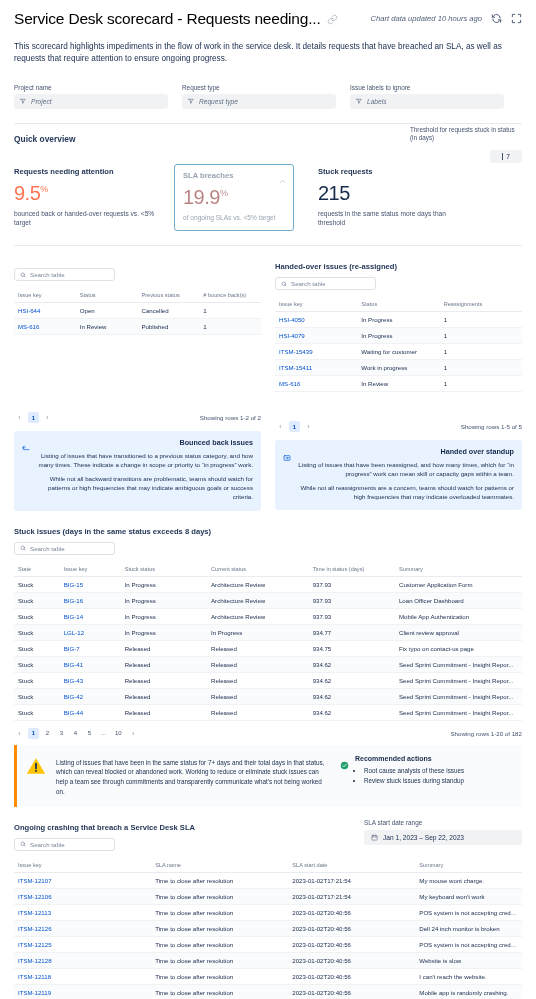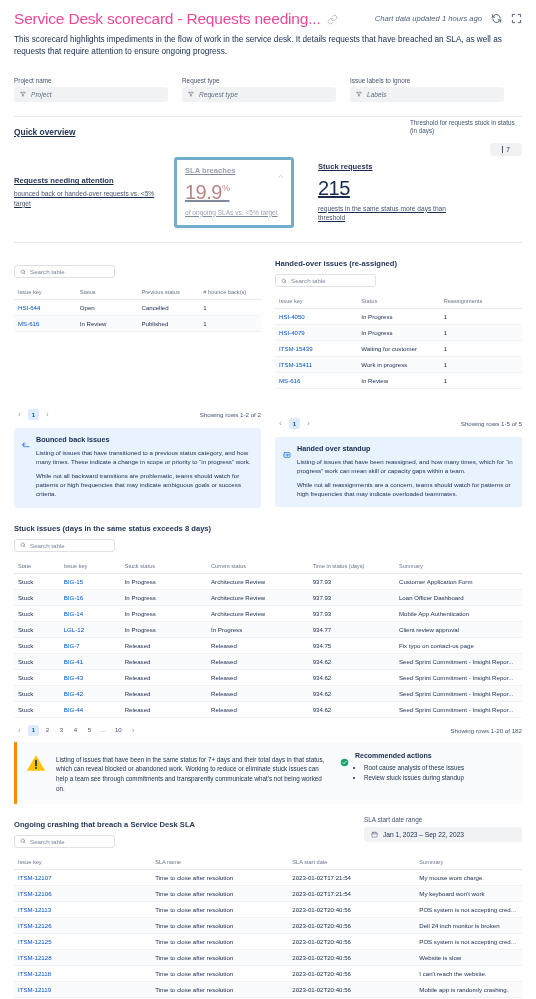--- a/index.html
+++ b/index.html
@@ -9,44 +9,44 @@
     background: #ffffff;
     font-family: "Liberation Sans", sans-serif;
     color: #172b4d;
     -webkit-font-smoothing: antialiased;
   }
   .page { width:536px; padding: 10px 14px 6px 14px; }
 
   
   .hdr { display:flex; align-items:flex-start; justify-content:space-between; }
   .hdr-left { display:flex; align-items:center; gap:6px; }
-  .title { font-size:15.5px; font-weight:400; color:#ec4899; letter-spacing:-0.2px; }
+  .title { font-size:15.5px; font-weight:400; color:#000000; letter-spacing:-0.2px; }
   .link-icon { color:#b3bac5; display:flex; align-items:center; }
   .hdr-right { display:flex; align-items:center; gap:9px; padding-top:3px; }
   .updated { font-size:7.6px; font-style:italic; color:#505f79; white-space:nowrap; }
   .hdr-btn { color:#42526e; display:flex; align-items:center; cursor:pointer; }
 
-  .desc { margin-top:6px; font-size:8.2px; line-height:1.5; color:#172b4d; }
+  .desc { margin-top:13px; font-size:8.2px; line-height:1.5; color:#172b4d; }
 
   
   .filters { display:flex; gap:14px; margin-top:18px; }
   .filter { width:154px; }
   .filter-label { font-size:6.4px; color:#44546f; margin-bottom:3px; }
   .filter-box { background:#f1f2f4; border-radius:3px; height:15px; display:flex; align-items:center; padding:0 6px; gap:5px; }
   .filter-ph { font-size:6.6px; color:#626f86; font-style:italic; }
   .funnel { color:#626f86; display:flex; }
 
   .rule { height:1px; background:#e8eaee; margin:14px 0 0 0; }
 
   
-  .qo-wrap { position:relative; margin-top:10px;text-decoration:underline; }
+  .qo-wrap { position:relative; margin-top:10px; }
   .qo-title { font-size:8.4px; font-weight:700; color:#253858; }
   .qo-cards { display:flex; margin-top:20px; align-items:center; }
   .qo-card { width:152px; }
-  .qo-card.boxed { border:3px solid #0369a1; border-radius:3px; padding:6px 8px 8px 8px; width:120px; margin-left:8px; position:relative; opacity:.55; }
+  .qo-card.boxed { border:1px solid #0369a1; border-radius:3px; padding:6px 8px 8px 8px; width:120px; margin-left:8px; position:relative; opacity:.55; }
   .qo-card.boxed .qo-head { color:#42526e; }
   .qo-card.spacer { width:24px; }
   .qo-head { font-size:7.6px; font-weight:700; color:#253858; }
   .qo-val { font-size:20px; font-weight:400; margin-top:6px; letter-spacing:-0.5px; }
   .qo-val .pct { font-size:9px; vertical-align:super; }
   .qo-sub { font-size:6.6px; color:#44546f; line-height:1.45; margin-top:4px; }
   .chev { position:absolute; right:7px; top:6px; color:#6b778c; }
 
   .threshold { position:absolute; right:0; top:-8px; width:112px; }
   .threshold-label { font-size:6.3px; color:#44546f; line-height:1.35; }
@@ -75,21 +75,21 @@
   .pager-row { display:flex; align-items:center; justify-content:space-between; margin-top:14px; }
   .pager { display:flex; align-items:center; gap:3px; }
   .pg { min-width:11px; height:11px; border-radius:2px; display:flex; align-items:center; justify-content:center;
         font-size:6px; color:#42526e; padding:0 3px; }
   .pg.cur { background:#deebff; color:#0052cc; font-weight:700; }
   .pg.arrow { color:#8993a4; font-size:7px; }
   .pg.dots { color:#42526e; }
   .showing { font-size:6.2px; color:#42526e; }
 
   
-  .info { background:#e9f2ff; border-radius:3px; padding:7px 8px 9px 8px; display:flex; gap:6px; margin-top:8px; }
+  .info { background:#e9f2ff; border-radius:3px; padding:7px 8px 9px 8px; display:flex; gap:6px; margin-top:8px;text-align:right; }
   .info-ic { color:#0c66e4; flex:none; margin-top:1px; }
   .info-h { font-size:7.2px; font-weight:700; color:#172b4d; }
   .info-p { font-size:6.2px; color:#172b4d; line-height:1.5; margin-top:4px; }
 
   
   .stuck-sec { margin-top:16px; }
   .stuck-table th:nth-child(1){width:9%} .stuck-table th:nth-child(2){width:12%}
   .stuck-table th:nth-child(3){width:17%} .stuck-table th:nth-child(4){width:20%}
   .stuck-table th:nth-child(5){width:17%} .stuck-table th:nth-child(6){width:25%}
 
@@ -123,21 +123,21 @@
     <div class="hdr-left">
       <div class="title">Service Desk scorecard - Requests needing...</div>
       <span class="link-icon">
         <svg width="11" height="11" viewBox="0 0 24 24" fill="none" stroke="currentColor" stroke-width="2" stroke-linecap="round">
             <path d="M10 13a5 5 0 0 0 7.5.5l3-3a5 5 0 0 0-7-7l-1.7 1.7"></path>
             <path d="M14 11a5 5 0 0 0-7.5-.5l-3 3a5 5 0 0 0 7 7l1.7-1.7"></path>
           </svg>
       </span>
     </div>
     <div class="hdr-right">
-      <div class="updated">Chart data updated 1 hours ago</div>
+      <div class="updated">Chart data updated 10 hours ago</div>
       <span class="hdr-btn">
         <svg width="11" height="11" viewBox="0 0 24 24" fill="none" stroke="currentColor" stroke-width="2" stroke-linecap="round">
             <path d="M20 11A8 8 0 0 0 6.3 5.7L3 9"></path>
             <path d="M3 4v5h5"></path>
             <path d="M4 13a8 8 0 0 0 13.7 5.3L21 15"></path>
             <path d="M21 20v-5h-5"></path>
           </svg>
       </span>
       <span class="hdr-btn">
         <svg width="11" height="11" viewBox="0 0 24 24" fill="none" stroke="currentColor" stroke-width="2" stroke-linecap="round">
@@ -197,20 +197,21 @@
       <div class="threshold-label">Threshold for requests stuck in status (in days)</div>
       <div class="threshold-input">
         <span class="caret"></span>
         <span class="threshold-val">7</span>
       </div>
     </div>
 
     <div class="qo-cards">
       <div class="qo-card">
         <div class="qo-head">Requests needing attention</div>
+        <div class="qo-val" style="color:#ff7452"><span>9.5</span><span class="pct">%</span></div>
         <div class="qo-sub">bounced back or handed-over requests vs. &lt;5% target</div>
       </div>
 
       <div class="qo-card boxed">
         <span class="chev">
           <svg width="7" height="7" viewBox="0 0 24 24" fill="none" stroke="currentColor" stroke-width="2.4" stroke-linecap="round">
               <path d="M5 15l7-7 7 7"></path>
             </svg>
         </span>
         <div class="qo-head">SLA breaches</div>

